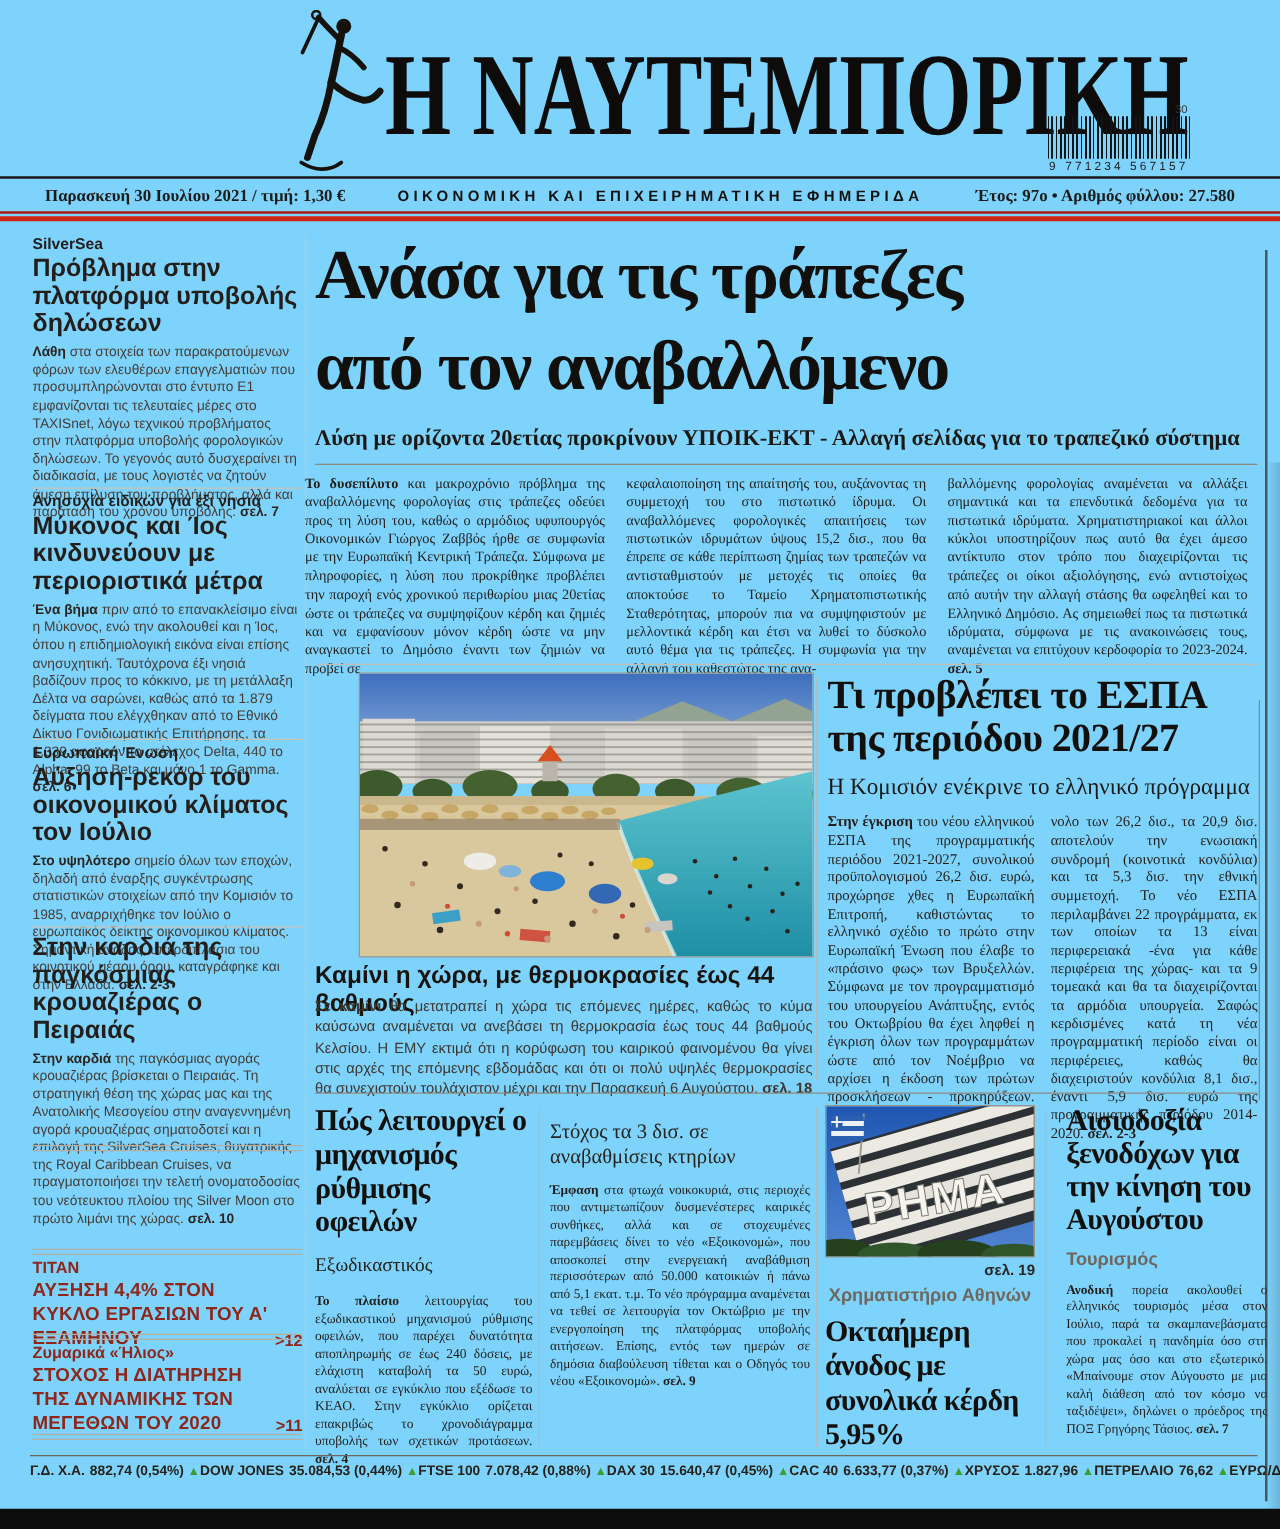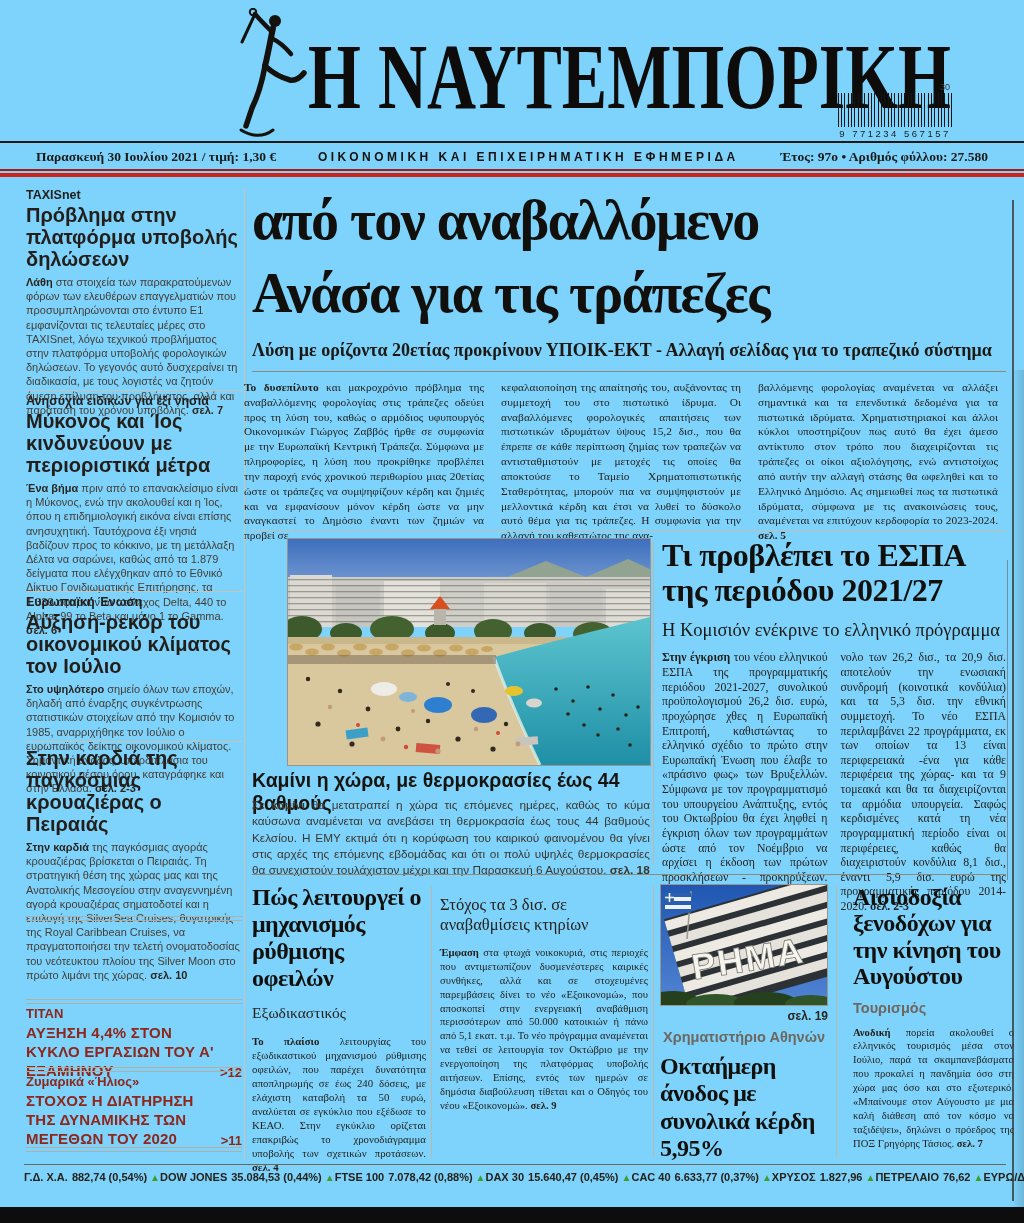--- a/index.html
+++ b/index.html
@@ -130,21 +130,21 @@
     <span class="dl-left">Παρασκευή 30 Ιουλίου 2021 / τιμή: 1,30 €</span>
     <span class="dl-center">ΟΙΚΟΝΟΜΙΚΗ ΚΑΙ ΕΠΙΧΕΙΡΗΜΑΤΙΚΗ ΕΦΗΜΕΡΙΔΑ</span>
     <span class="dl-right">Έτος: 97ο • Αριθμός φύλλου: 27.580</span>
   </div>
   <div class="redrule1"></div>
   <div class="redrule2"></div>
 
   <div class="sb-vrule"></div>
 
   <div class="sb-item" style="top:188px">
-    <div class="sb-kicker">TAXISnet</div>
+    <div class="sb-kicker">SilverSea</div>
     <div class="sb-title">Πρόβλημα στην πλατφόρμα υποβολής δηλώσεων</div>
     <div class="sb-body"><b>Λάθη</b><span> στα στοιχεία των παρακρατούμενων φόρων των ελευθέρων επαγγελματιών που προσυμπληρώνονται στο έντυπο Ε1 εμφανίζονται τις τελευταίες μέρες στο TAXISnet, λόγω τεχνικού προβλήματος στην πλατφόρμα υποβολής φορολογικών δηλώσεων. Το γεγονός αυτό δυσχεραίνει τη διαδικασία, με τους λογιστές να ζητούν άμεση επίλυση του προβλήματος, αλλά και παράταση του χρόνου υποβολής. </span><b class="sb-page">σελ. 7</b></div>
   </div>
   <div class="sb-div" style="top:390px"></div>
 
   <div class="sb-item" style="top:394px">
     <div class="sb-kicker">Ανησυχία ειδικών για έξι νησιά</div>
     <div class="sb-title">Μύκονος και Ίος κινδυνεύουν με περιοριστικά μέτρα</div>
     <div class="sb-body"><b>Ένα βήμα</b><span> πριν από το επανακλείσιμο είναι η Μύκονος, ενώ την ακολουθεί και η Ίος, όπου η επιδημιολογική εικόνα είναι επίσης ανησυχητική. Ταυτόχρονα έξι νησιά βαδίζουν προς το κόκκινο, με τη μετάλλαξη Δέλτα να σαρώνει, καθώς από τα 1.879 δείγματα που ελέγχθηκαν από το Εθνικό Δίκτυο Γονιδιωματικής Επιτήρησης, τα 1.339 αφορούν το στέλεχος Delta, 440 το Alpha, 99 το Beta και μόνο 1 το Gamma. </span><b class="sb-page">σελ. 6</b></div>
   </div>
@@ -175,22 +175,22 @@
   <div class="caps-item" style="top:1074px">
     <div class="caps-kicker">Ζυμαρικά «Ήλιος»</div>
     <div class="caps-row">
         <div class="caps-title">ΣΤΟΧΟΣ Η ΔΙΑΤΗΡΗΣΗ ΤΗΣ ΔΥΝΑΜΙΚΗΣ ΤΩΝ ΜΕΓΕΘΩΝ ΤΟΥ 2020</div>
         <div class="caps-page">&gt;11</div>
       </div>
   </div>
   <div class="caps-rule" style="top:1147px"></div>
 
   <div class="headline">
+    <div>Ανάσα για τις τράπεζες</div>
     <div>από τον αναβαλλόμενο</div>
-    <div>Ανάσα για τις τράπεζες</div>
   </div>
   <div class="subhead">Λύση με ορίζοντα 20ετίας προκρίνουν ΥΠΟΙΚ-ΕΚΤ - Αλλαγή σελίδας για το τραπεζικό σύστημα</div>
   <div class="hrule" style="left:252px;top:371px;width:754px"></div>
   <div class="lead-cols">
     <div class="lead-col"><b>Το δυσεπίλυτο</b><span> και μακροχρόνιο πρόβλημα της αναβαλλόμενης φορολογίας στις τράπεζες οδεύει προς τη λύση του, καθώς ο αρμόδιος υφυπουργός Οικονομικών Γιώργος Ζαββός ήρθε σε συμφωνία με την Ευρωπαϊκή Κεντρική Τράπεζα. Σύμφωνα με πληροφορίες, η λύση που προκρίθηκε προβλέπει την παροχή ενός χρονικού περιθωρίου μιας 20ετίας ώστε οι τράπεζες να συμψηφίζουν κέρδη και ζημιές και να εμφανίσουν μόνον κέρδη ώστε να μην αναγκαστεί το Δημόσιο έναντι των ζημιών να προβεί σε</span></div>
     <div class="lead-col">κεφαλαιοποίηση της απαίτησής του, αυξάνοντας τη συμμετοχή του στο πιστωτικό ίδρυμα. Οι αναβαλλόμενες φορολογικές απαιτήσεις των πιστωτικών ιδρυμάτων ύψους 15,2 δισ., που θα έπρεπε σε κάθε περίπτωση ζημίας των τραπεζών να αντισταθμιστούν με μετοχές τις οποίες θα αποκτούσε το Ταμείο Χρηματοπιστωτικής Σταθερότητας, μπορούν πια να συμψηφιστούν με μελλοντικά κέρδη και έτσι να λυθεί το δύσκολο αυτό θέμα για τις τράπεζες. Η συμφωνία για την αλλαγή του καθεστώτος της ανα-</div>
     <div class="lead-col"><span>βαλλόμενης φορολογίας αναμένεται να αλλάξει σημαντικά και τα επενδυτικά δεδομένα για τα πιστωτικά ιδρύματα. Χρηματιστηριακοί και άλλοι κύκλοι υποστηρίζουν πως αυτό θα έχει άμεσο αντίκτυπο στον τρόπο που διαχειρίζονται τις τράπεζες οι οίκοι αξιολόγησης, ενώ αντιστοίχως από αυτήν την αλλαγή στάσης θα ωφεληθεί και το Ελληνικό Δημόσιο. Ας σημειωθεί πως τα πιστωτικά ιδρύματα, σύμφωνα με τις ανακοινώσεις τους, αναμένεται να επιτύχουν κερδοφορία το 2023-2024. </span><b>σελ. 5</b></div>
   </div>
   <div class="hrule" style="left:252px;top:531px;width:754px;background:#c4beb2"></div>
 

